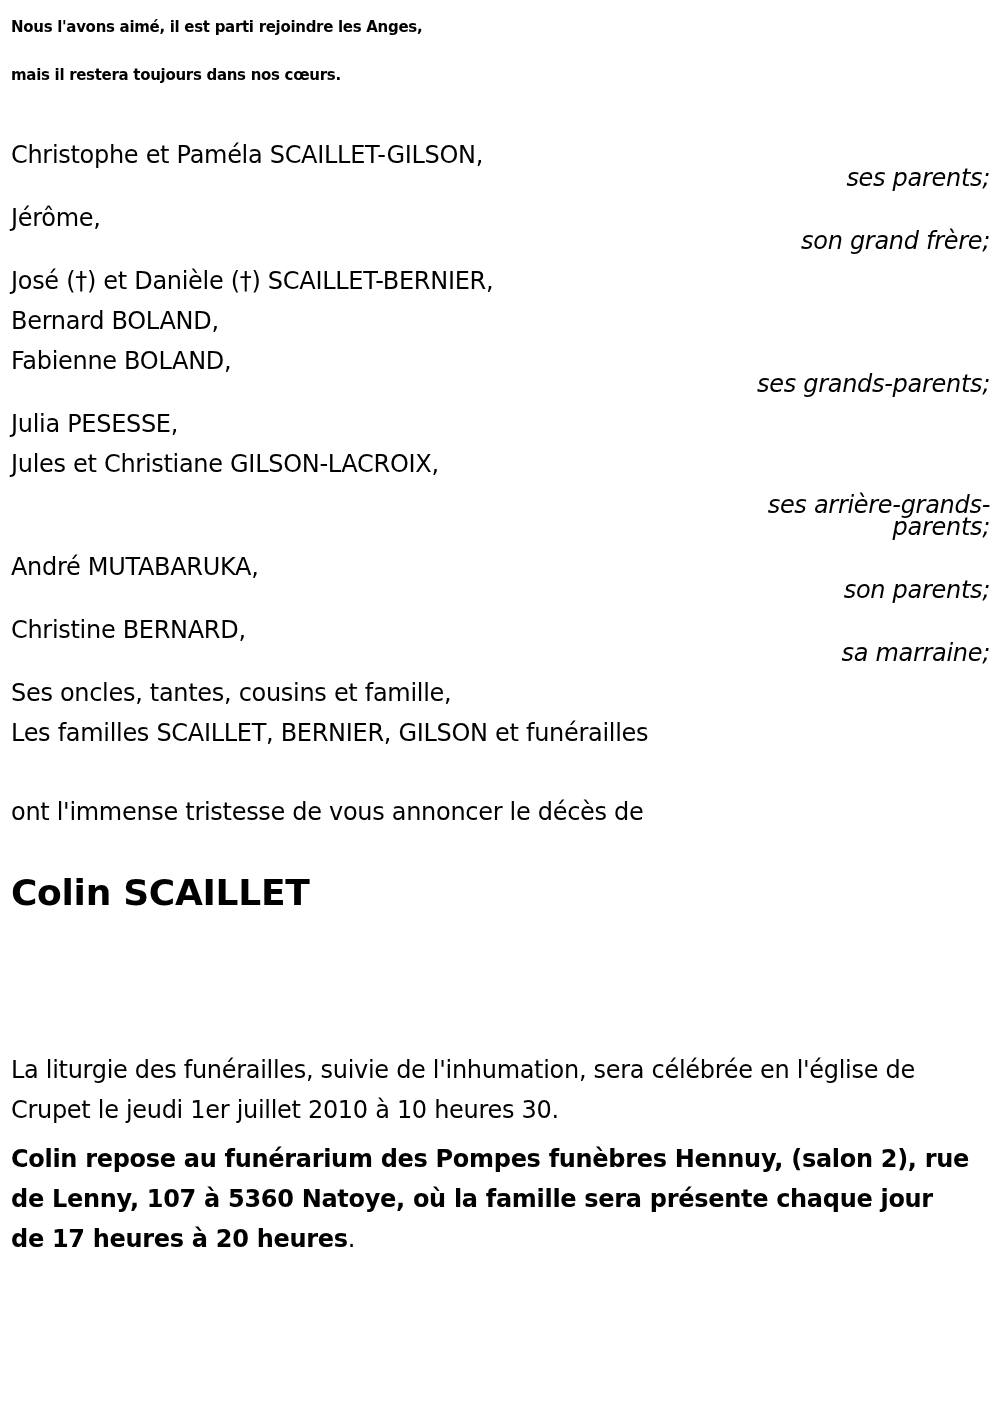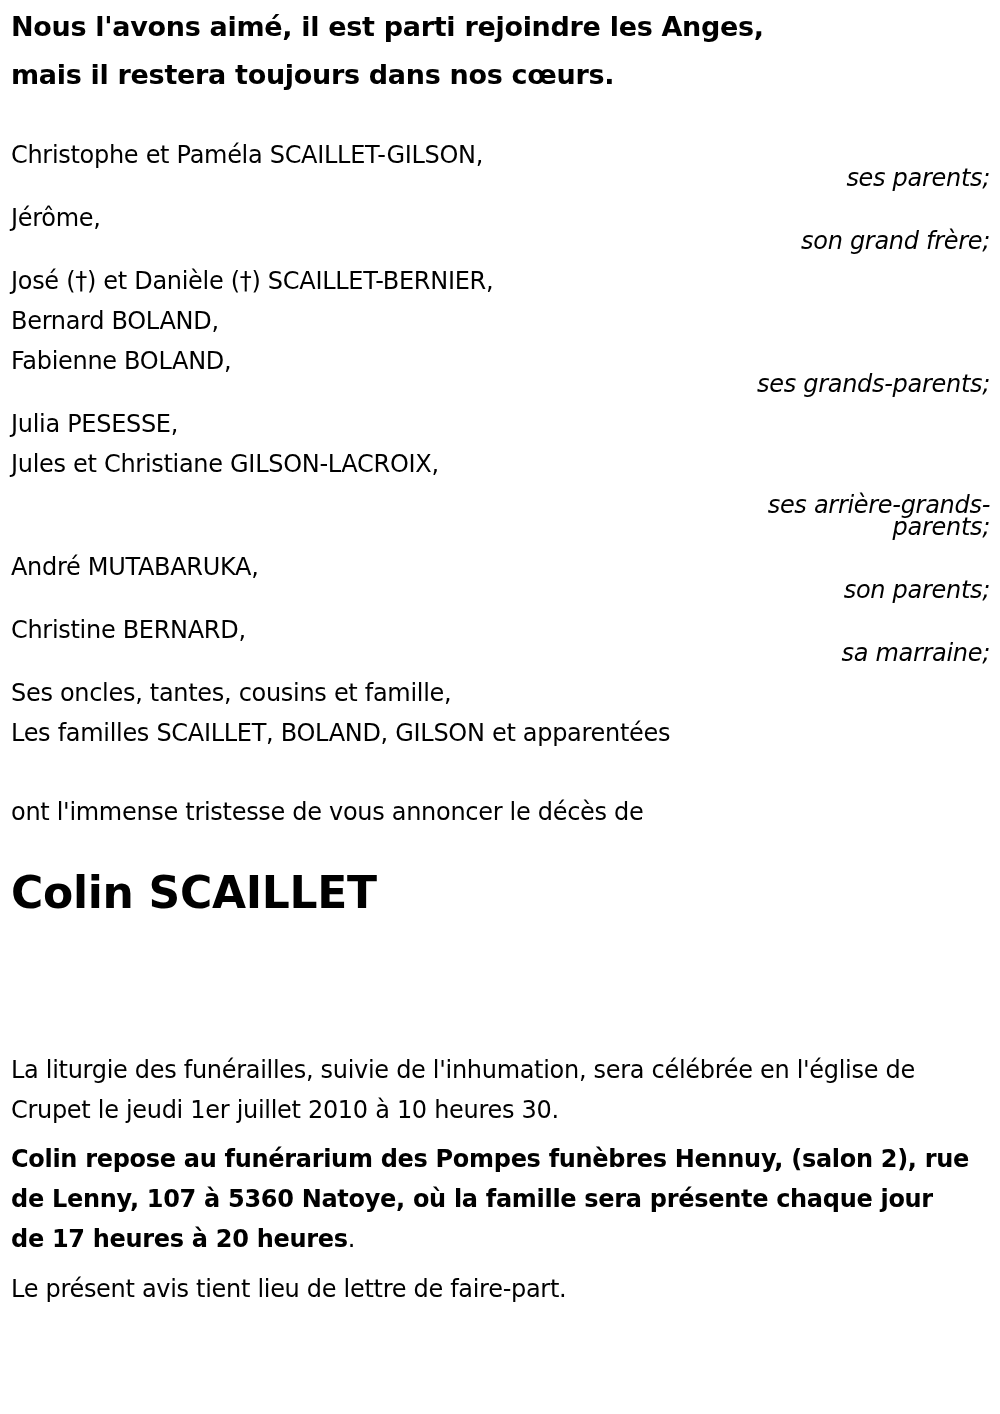--- a/index.html
+++ b/index.html
@@ -21,37 +21,37 @@
       width: 1000px;
       height: 1414px;
     }
     .abs {
       position: absolute;
       left: 11px;
       white-space: nowrap;
     }
     .intro {
       font-weight: bold;
-      font-size: 27px;
+      font-size: 15px;
       line-height: 50px;
     }
     .line {
       line-height: 40px;
     }
     .role {
       position: absolute;
       right: 10px;
       font-style: italic;
       text-align: right;
       line-height: 40px;
       white-space: nowrap;
     }
     .deceased-name {
       font-weight: bold;
-      font-size: 44px;
+      font-size: 36px;
       line-height: 50px;
     }
     .para {
       line-height: 40px;
       white-space: normal;
       width: 960px;
     }
     .bold { font-weight: bold; }
   </style>
 </head>
@@ -78,27 +78,26 @@
   <div class="role" style="top:485px;">ses arrière-grands-</div>
   <div class="role" style="top:507px;">parents;</div>
 
   <div class="abs line" style="top:547px;text-align:center;">André MUTABARUKA,</div>
   <div class="role" style="top:570px;">son parents;</div>
 
   <div class="abs line" style="top:610px;">Christine BERNARD,</div>
   <div class="role" style="top:633px;">sa marraine;</div>
 
   <div class="abs line" style="top:673px;">Ses oncles, tantes, cousins et famille,</div>
-  <div class="abs line" style="top:713px;">Les familles SCAILLET, BOLAND, GILSON et apparentées</div>
+  <div class="abs line" style="top:713px;">Les familles SCAILLET, BERNIER, GILSON et funérailles</div>
 
   <div class="abs line" style="top:792px;">ont l'immense tristesse de vous annoncer le décès de</div>
 
   <div class="abs deceased-name" style="top:868px;">Colin SCAILLET</div>
 
 
   <div class="abs para" style="top:1050px;">La liturgie des funérailles, suivie de l'inhumation, sera célébrée en l'église de Crupet le jeudi 1er juillet 2010 à 10 heures 30.</div>
 
   <div class="abs para" style="top:1139px;"><span class="bold">Colin repose au funérarium des Pompes funèbres Hennuy, (salon 2), rue de Lenny, 107 à 5360 Natoye, où la famille sera présente chaque jour de 17 heures à 20 heures</span><span>.</span></div>
 
-  <div class="abs para" style="top:1269px;">Le présent avis tient lieu de lettre de faire-part.</div>
 
 
 </div>
 
 </body></html>

